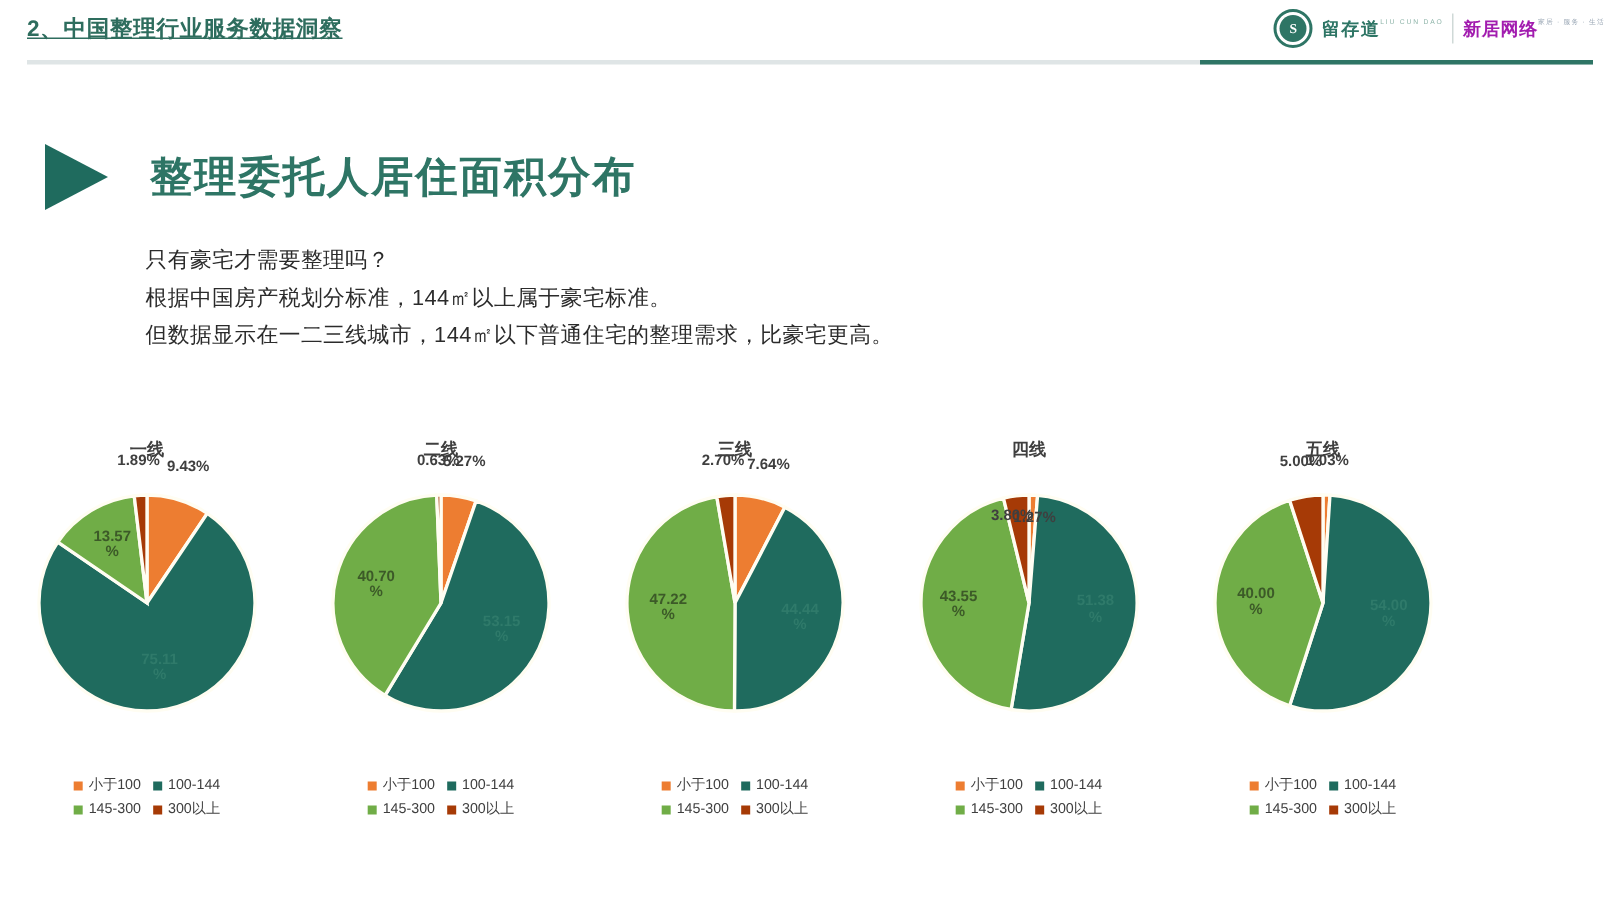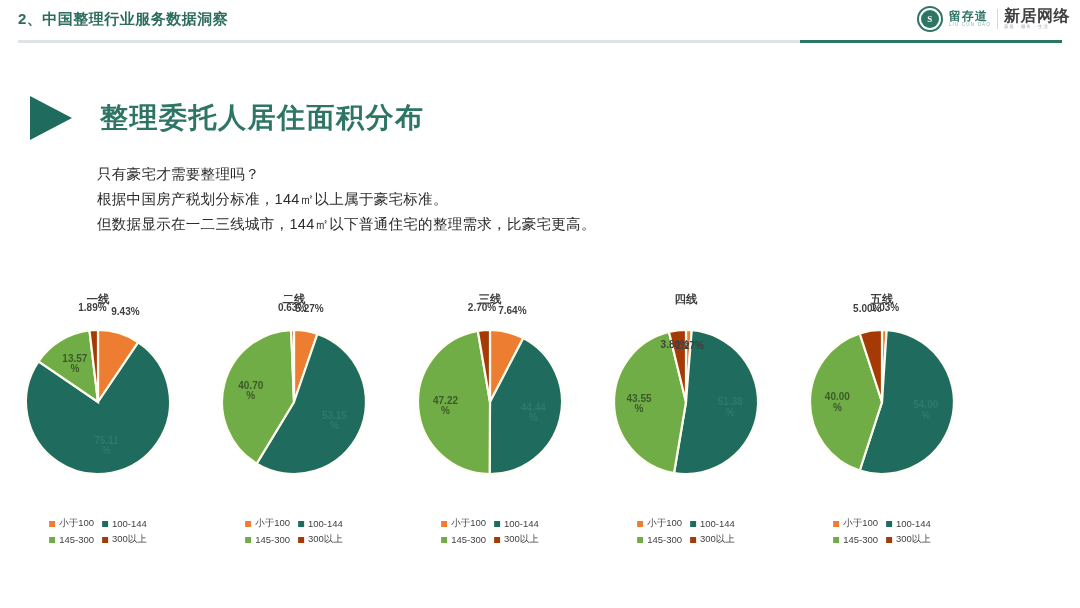--- a/index.html
+++ b/index.html
@@ -9,21 +9,21 @@
     font-family: "Liberation Sans", "DejaVu Sans", sans-serif;
     overflow: hidden;
   }
   #slide { position: relative; width: 1080px; height: 608px; background:#fff; }
 
   
   #header { position:absolute; left:0; top:0; width:1080px; height:50px; }
   #header-title {
     position:absolute; left:18px; top:10px;
     font-size:15px; font-weight:bold; color:#2e6d5e;
-    letter-spacing:0.5px; white-space:nowrap;
+    letter-spacing:0.5px; white-space:nowrap;text-decoration:underline;
   }
   #header-rule {
     position:absolute; left:18px; top:40px; width:1044px; height:3px;
     background:#dfe5e6;
   }
   #header-rule-accent {
     position:absolute; left:800px; top:40px; width:262px; height:3px;
     background:#2e7565;
   }
   
@@ -33,25 +33,25 @@
     background:#ffffff; border:2px solid #2e7565;
     display:flex; align-items:center; justify-content:center;
     position:relative;
   }
   #brand-mark-inner {
     width:18px; height:18px; border-radius:50%;
     background:#2e7565; color:#fff; font-size:9px; font-weight:bold;
     display:flex; align-items:center; justify-content:center;
     font-family:"Liberation Serif", serif;
   }
-  .brand-names { display:flex; flex-direction:column; line-height:1.05; }
+  .brand-names { display:flex; flex-direction:row; line-height:1.05; }
   .brand-cn { font-size:12px; font-weight:bold; color:#2e7565; letter-spacing:1px; }
   .brand-en { font-size:4.5px; color:#8fb5aa; letter-spacing:1.2px; }
   #brand-sep { width:1px; height:20px; background:#cfd9d7; }
-  .brand2-cn { font-size:16px; font-weight:bold; color:#404040; letter-spacing:0.5px; }
+  .brand2-cn { font-size:12px; font-weight:bold; color:#a21caf; letter-spacing:0.5px; }
   .brand2-sub { font-size:4.5px; color:#9aa7b5; letter-spacing:0.8px; }
 
   
   #title-row { position:absolute; left:20px; top:96px; display:flex; align-items:center; }
   #title-arrow {
     width:0; height:0;
     border-top:22px solid transparent;
     border-bottom:22px solid transparent;
     border-left:42px solid #1f6b5e;
     margin-left:10px;

